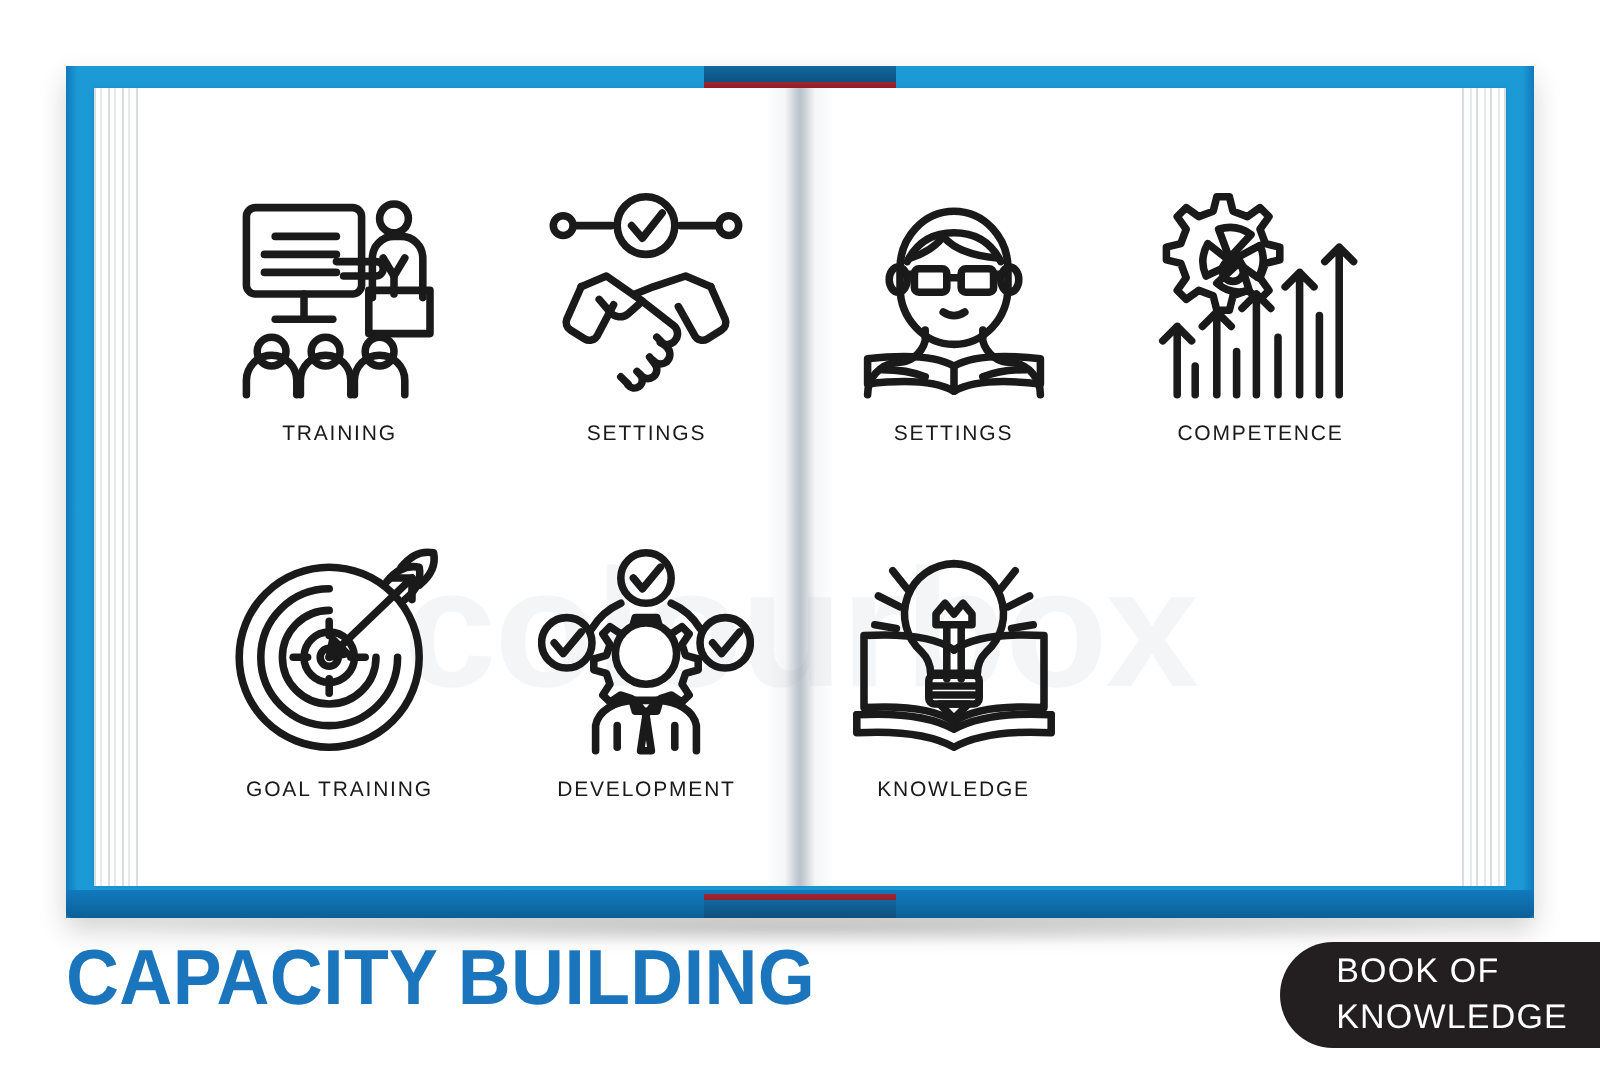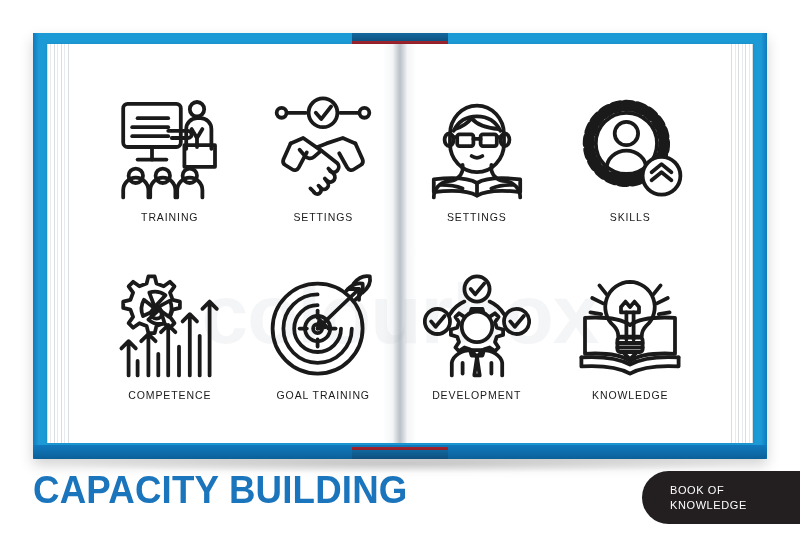--- a/index.html
+++ b/index.html
@@ -151,21 +151,21 @@
     border-radius:27px 0 0 27px;
     display:flex;
     flex-direction:column;
     justify-content:center;
     padding-left:28px;
     padding-right:16px;
     box-sizing:border-box;
   }
   #badge span{
     color:#ffffff;
-    font-size:11px;
+    font-size:17px;
     letter-spacing:.6px;
     line-height:1.35;
     white-space:nowrap;
   }
 
   
   #watermark{
     position:absolute;
     left:0; right:0; top:228px;
     text-align:center;
@@ -284,36 +284,20 @@
             <path d="M76 80 v6 a16 16 0 0 0 16 12 a18 18 0 0 1 16 18"></path>
             <path d="M60 100 q-14 -8 -48 -4 v14 q34 -4 48 4 q14 -8 48 -4 v-14 q-34 -4 -48 4 z"></path>
             <line x1="60" y1="100" x2="60" y2="114"></line>
             <path d="M20 102 q14 0 24 4"></path>
             <path d="M100 102 q-14 0 -24 4"></path>
           </svg>
         </div>
         <div class="cap">SETTINGS</div>
       </div>
 
-      <div class="cell">
-        <div class="art">
-          <svg viewBox="0 0 120 120" fill="none" stroke="#1a1a1a" stroke-width="4.2" stroke-linecap="round" stroke-linejoin="round">
-            <g id="gearteeth">
-              <circle cx="56" cy="56" r="42" stroke-dasharray="7 6.1" stroke-width="13"></circle>
-            </g>
-            <circle cx="56" cy="56" r="34"></circle>
-            <circle cx="56" cy="45" r="13"></circle>
-            <path d="M34 84 a22 20 0 0 1 44 0 v6 h-44 z"></path>
-            <circle cx="95" cy="92" r="21" fill="#ffffff"></circle>
-            <path d="M84 97 l11 -9 l11 9"></path>
-            <path d="M84 88 l11 -9 l11 9"></path>
-          </svg>
-        </div>
-        <div class="cap">SKILLS</div>
-      </div>
 
       <div class="cell">
         <div class="art">
           <svg viewBox="0 0 120 120" fill="none" stroke="#1a1a1a" stroke-width="4.2" stroke-linecap="round" stroke-linejoin="round">
             <path d="M36 6 l7 0 l2 8 l8 3 l7 -5 l5 5 l-5 7 l3 8 l8 2 l0 7 l-8 2 l-3 8 l5 7 l-5 5 l-7 -5 l-8 3 l-2 8 l-7 0 l-2 -8 l-8 -3 l-7 5 l-5 -5 l5 -7 l-3 -8 l-8 -2 l0 -7 l8 -2 l3 -8 l-5 -7 l5 -5 l7 5 l8 -3 z"></path>
             <path d="M37 24 q10 -3 18 3 l-12 13 z"></path>
             <path d="M60 33 q4 9 -1 18 l-14 -10 z"></path>
             <path d="M54 58 q-10 3 -18 -4 l13 -12 z"></path>
             <path d="M30 50 q-4 -9 1 -18 l14 11 z"></path>
             <circle cx="45" cy="47" r="6"></circle>

